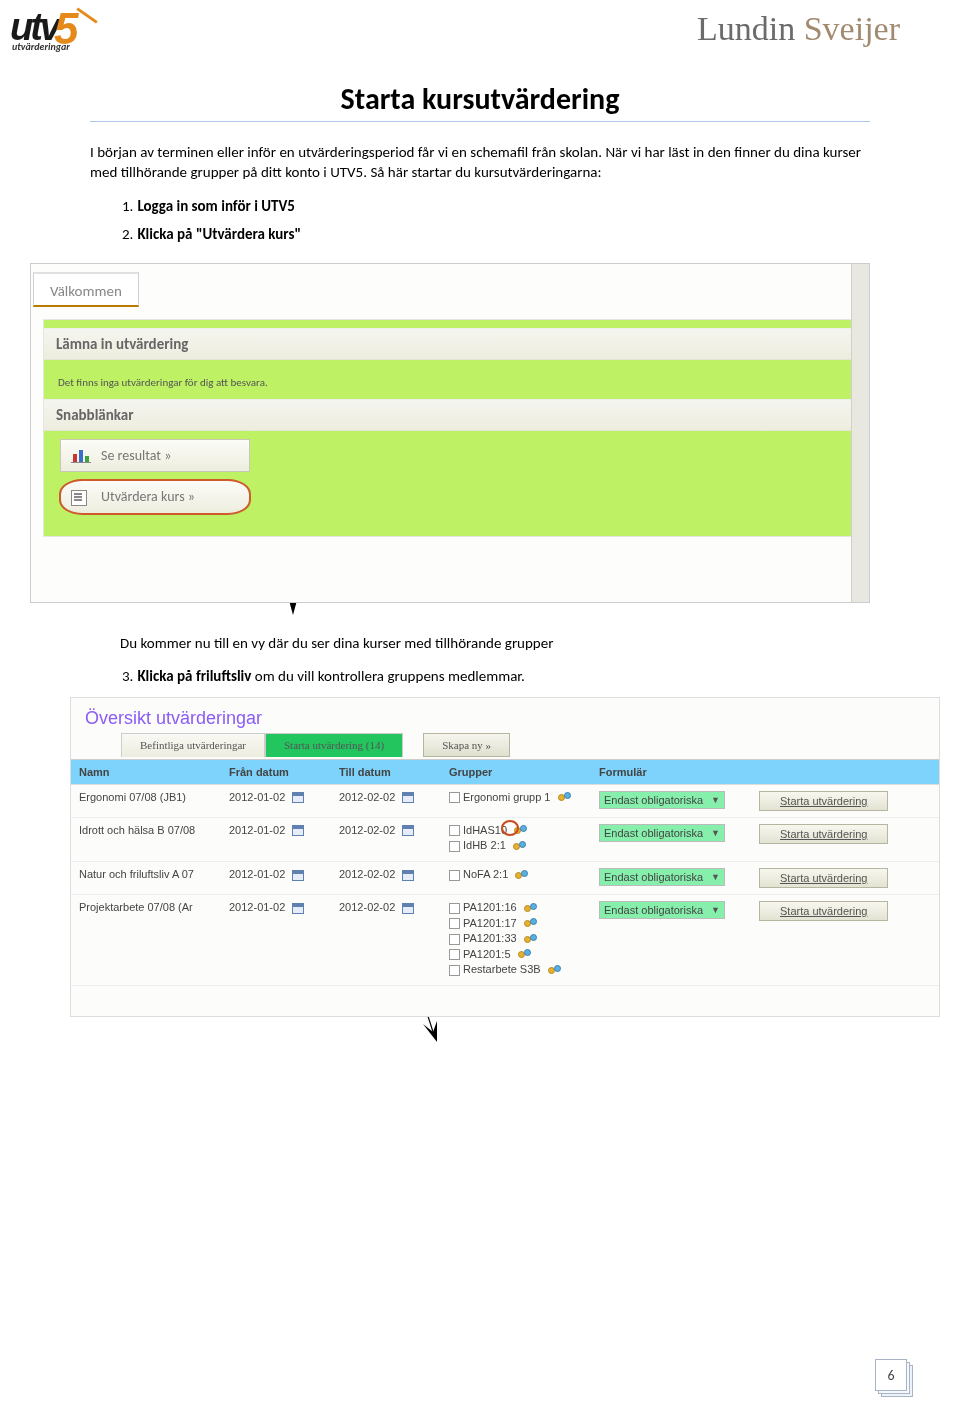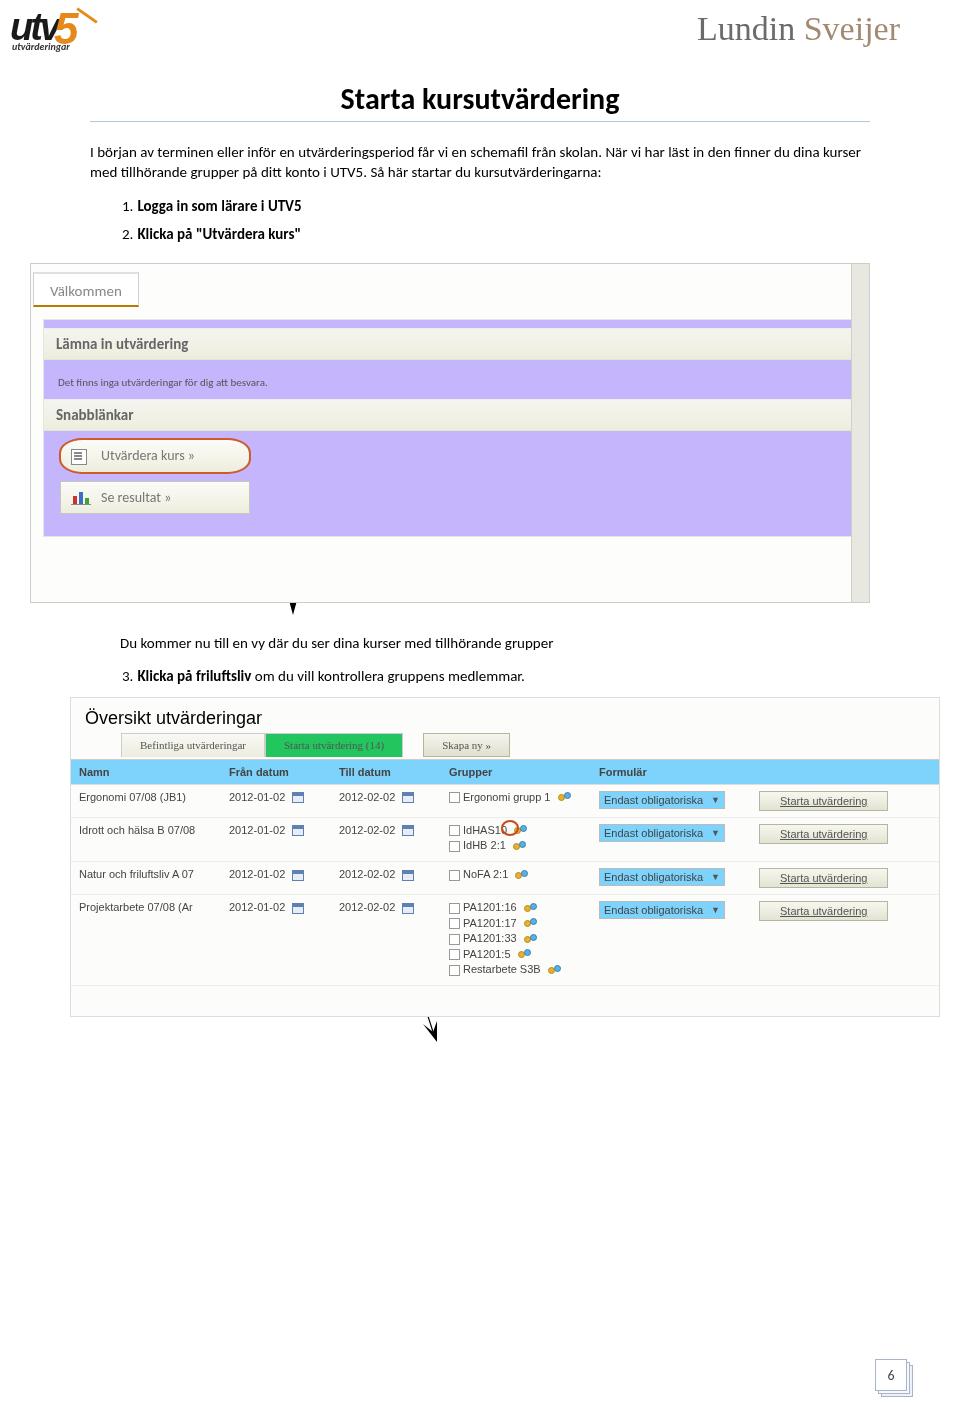--- a/index.html
+++ b/index.html
@@ -105,21 +105,21 @@
     border-right: 1px solid #d0d0d0;
     border-bottom: 2px solid #b97a00;
     padding: 8px 16px 5px;
     font-size: 15px;
     color: #888;
     margin-top: 8px;
     margin-left: 2px;
   }
   .ss-panel {
     border: 1px solid #e6e6e0;
-    background: #c4b5fd;
+    background: #bef264;
     margin: 12px 8px 8px 12px;
     padding: 8px 0 14px 0;
   }
   .ss-section-hdr {
     background: linear-gradient(#f5f5f0,#ededde);
     border-top:1px solid #eee;
     border-bottom:1px solid #e5e5d5;
     padding: 6px 12px;
     font-size: 15px;
     color: #666;
@@ -188,21 +188,21 @@
     height: 320px;
     background: #fcfcfa;
     border:1px solid #ddd;
     margin: 12px 0 0 -20px;
     width: 870px;
     position: relative;
     font-family: Verdana, Arial, sans-serif;
   }
   .ss2-title {
     font-size: 18px;
-    color: #000000;
+    color: #8b5cf6;
     padding: 10px 14px 4px;
   }
   .ss2-tabs {
     display:flex;
     gap:0;
     margin-left: 50px;
     font-size:11px;
     color:#555;
   }
   .ss2-tab {
@@ -250,21 +250,21 @@
   .chk {
     display:inline-block;width:11px;height:11px;border:1px solid #999;background:#fff;margin-right:3px;vertical-align:middle;
   }
   .grp-icon {
     display:inline-block;width:13px;height:11px;position:relative;margin-left:4px;vertical-align:middle;
   }
   .grp-icon::before{content:"";position:absolute;left:0;top:2px;width:5px;height:5px;border-radius:50%;background:#e8b030;border:1px solid #b58a20;}
   .grp-icon::after{content:"";position:absolute;left:6px;top:0;width:5px;height:5px;border-radius:50%;background:#5ab0e0;border:1px solid #3a80b0;}
   .dd {
     display:inline-flex;align-items:center;gap:8px;
-    border:1px solid #bbb;padding:2px 4px;background:#7dd3fc;
+    border:1px solid #bbb;padding:2px 4px;background:#86efac;
     font-size:11px;
   }
   .dd .car{font-size:9px;color:#555;}
   .start-btn {
     display:inline-block;border:1px solid #b5b5a0;
     background:linear-gradient(#f7f7ef,#e3e3d3);
     padding:3px 20px;font-size:11px;color:#555;
     text-decoration: underline;
   }
   .grp-list div { margin-bottom:3px; }
@@ -315,47 +315,47 @@
   </div>
   <div class="logo-lundin">
     <span>Lundin </span><span class="sv">Sveijer</span>
   </div>
 </div>
 
 <div class="content">
   <h1>Starta kursutvärdering</h1>
   <p class="body">I början av terminen eller inför en utvärderingsperiod får vi en schemafil från skolan. När vi har läst in den finner du dina kurser med tillhörande grupper på ditt konto i UTV5. Så här startar du kursutvärderingarna:</p>
   <ol>
-    <li><span class="num">1.</span><span class="bold">Logga in som lärare i UTV5</span></li>
+    <li><span class="num">1.</span><span class="bold">Logga in som inför i UTV5</span></li>
     <li><span class="num">2.</span><span class="bold">Klicka på "Utvärdera kurs"</span></li>
   </ol>
 
   <svg class="arrow1" viewBox="0 0 130 260">
     <path d="M 110 5 Q 40 90 18 248" stroke="#000" stroke-width="1.2" fill="none"></path>
     <path d="M 18 248 L 12 238 L 18 260 L 24 238 Z" fill="#000"></path>
   </svg>
 
   <div class="screenshot ss1">
     <div class="scrollbar-edge"></div>
     <div class="ss-tab">Välkommen</div>
     <div class="ss-panel">
       <div class="ss-section-hdr">Lämna in utvärdering</div>
       <div class="ss-note">Det finns inga utvärderingar för dig att besvara.</div>
       <div class="ss-section-hdr">Snabblänkar</div>
-      <div class="quick-btn ring">
-        <span class="icon-doc"></span>
-        <span>Utvärdera kurs »</span>
-      </div>
       <div class="quick-btn">
         <span class="icon-chart">
             <span class="b1"></span>
             <span class="b2"></span>
             <span class="b3"></span>
           </span>
         <span>Se resultat »</span>
+      </div>
+      <div class="quick-btn ring">
+        <span class="icon-doc"></span>
+        <span>Utvärdera kurs »</span>
       </div>
     </div>
   </div>
 
   <div class="table-section">
     <p class="body">Du kommer nu till en vy där du ser dina kurser med tillhörande grupper</p>
     <ol start="3" style="margin-top:8px;">
       <li>
         <span class="num">3.</span><span class="bold">Klicka på friluftsliv</span><span> om du vill kontrollera gruppens medlemmar.</span>
       </li>

